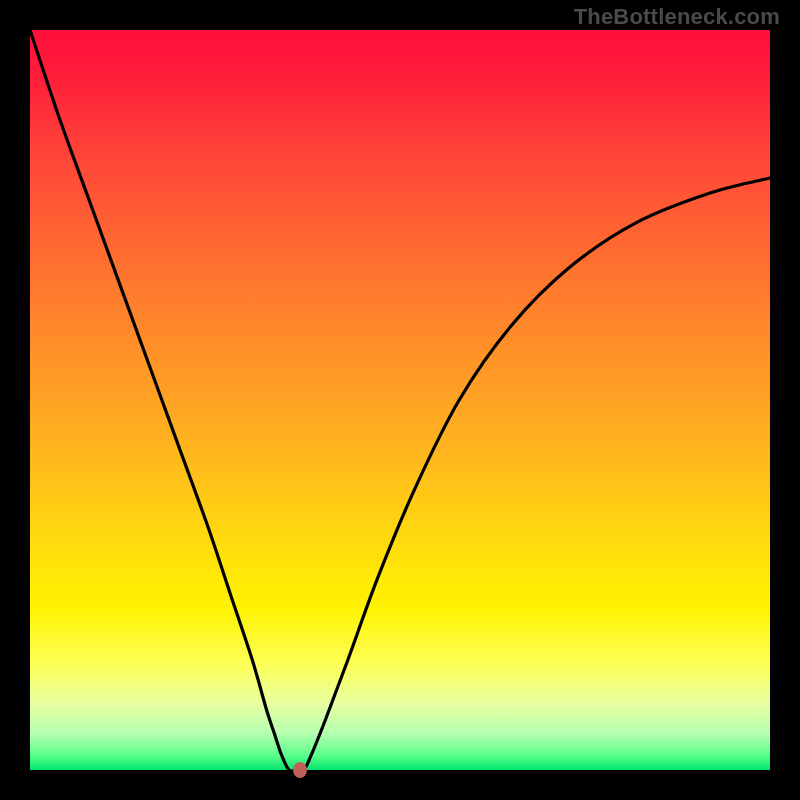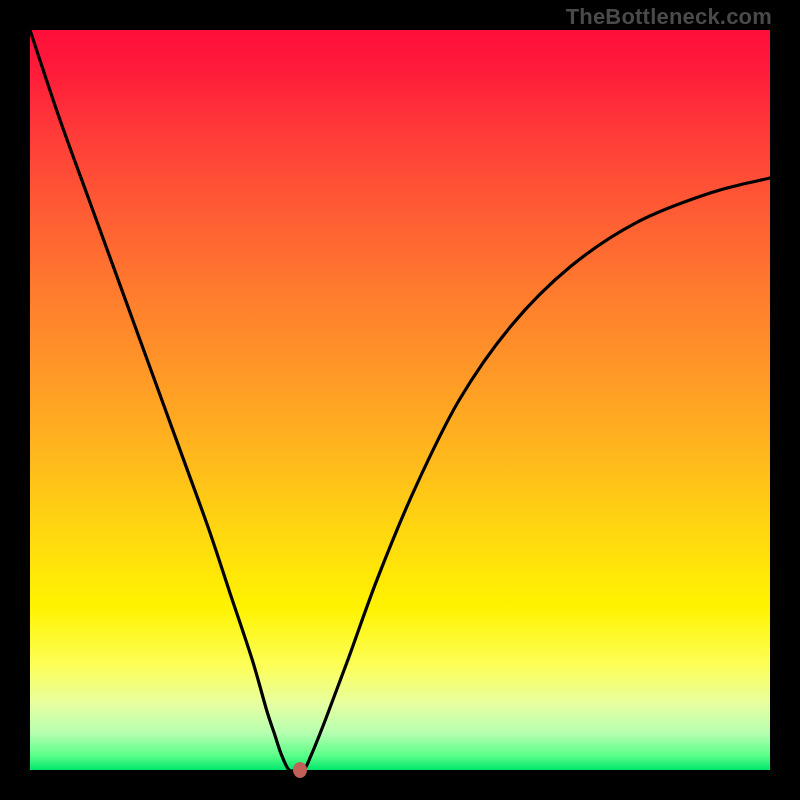--- a/index.html
+++ b/index.html
@@ -13,21 +13,21 @@
   }
   .frame {
     position: relative;
     width: 800px;
     height: 800px;
     background: #000;
   }
   .watermark {
     position: absolute;
     top: 4px;
-    right: 28px;
+    right: 20px;
     color: #4a4a4a;
     font-size: 22px;
     font-weight: 600;
     letter-spacing: 0.2px;
     user-select: none;
   }
   .plot-area {
     position: absolute;
     left: 30px;
     top: 30px;

